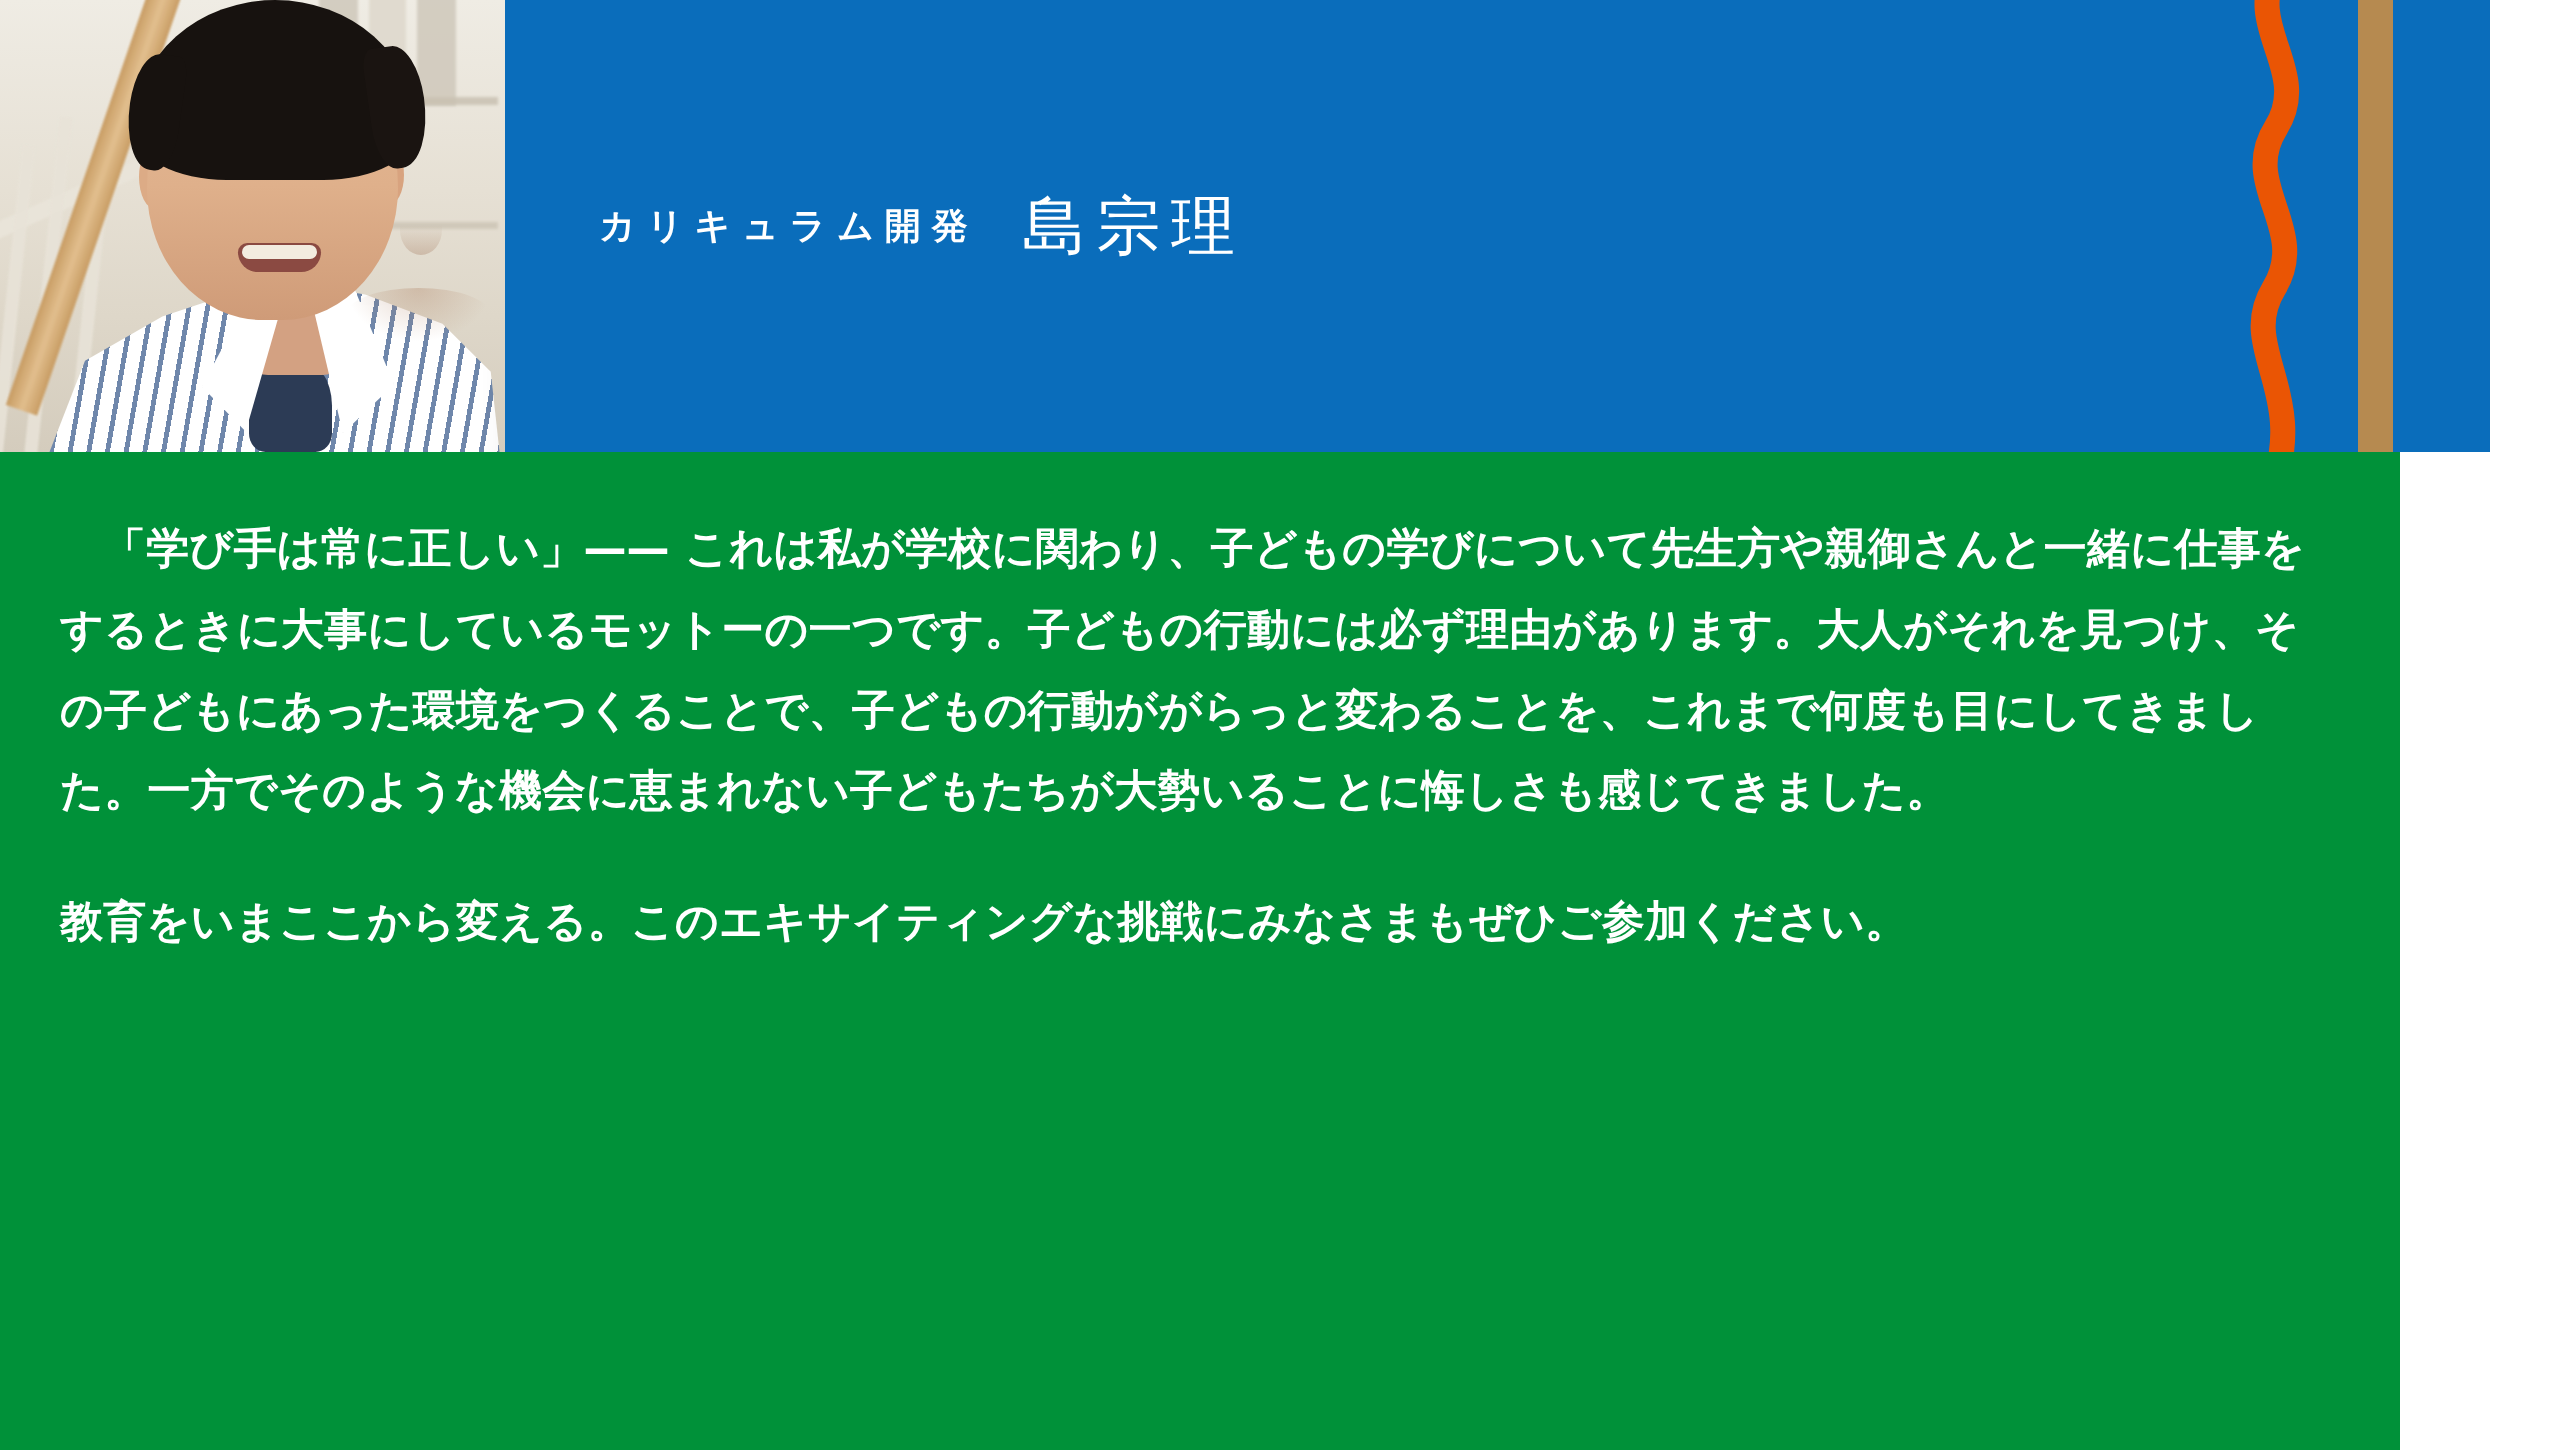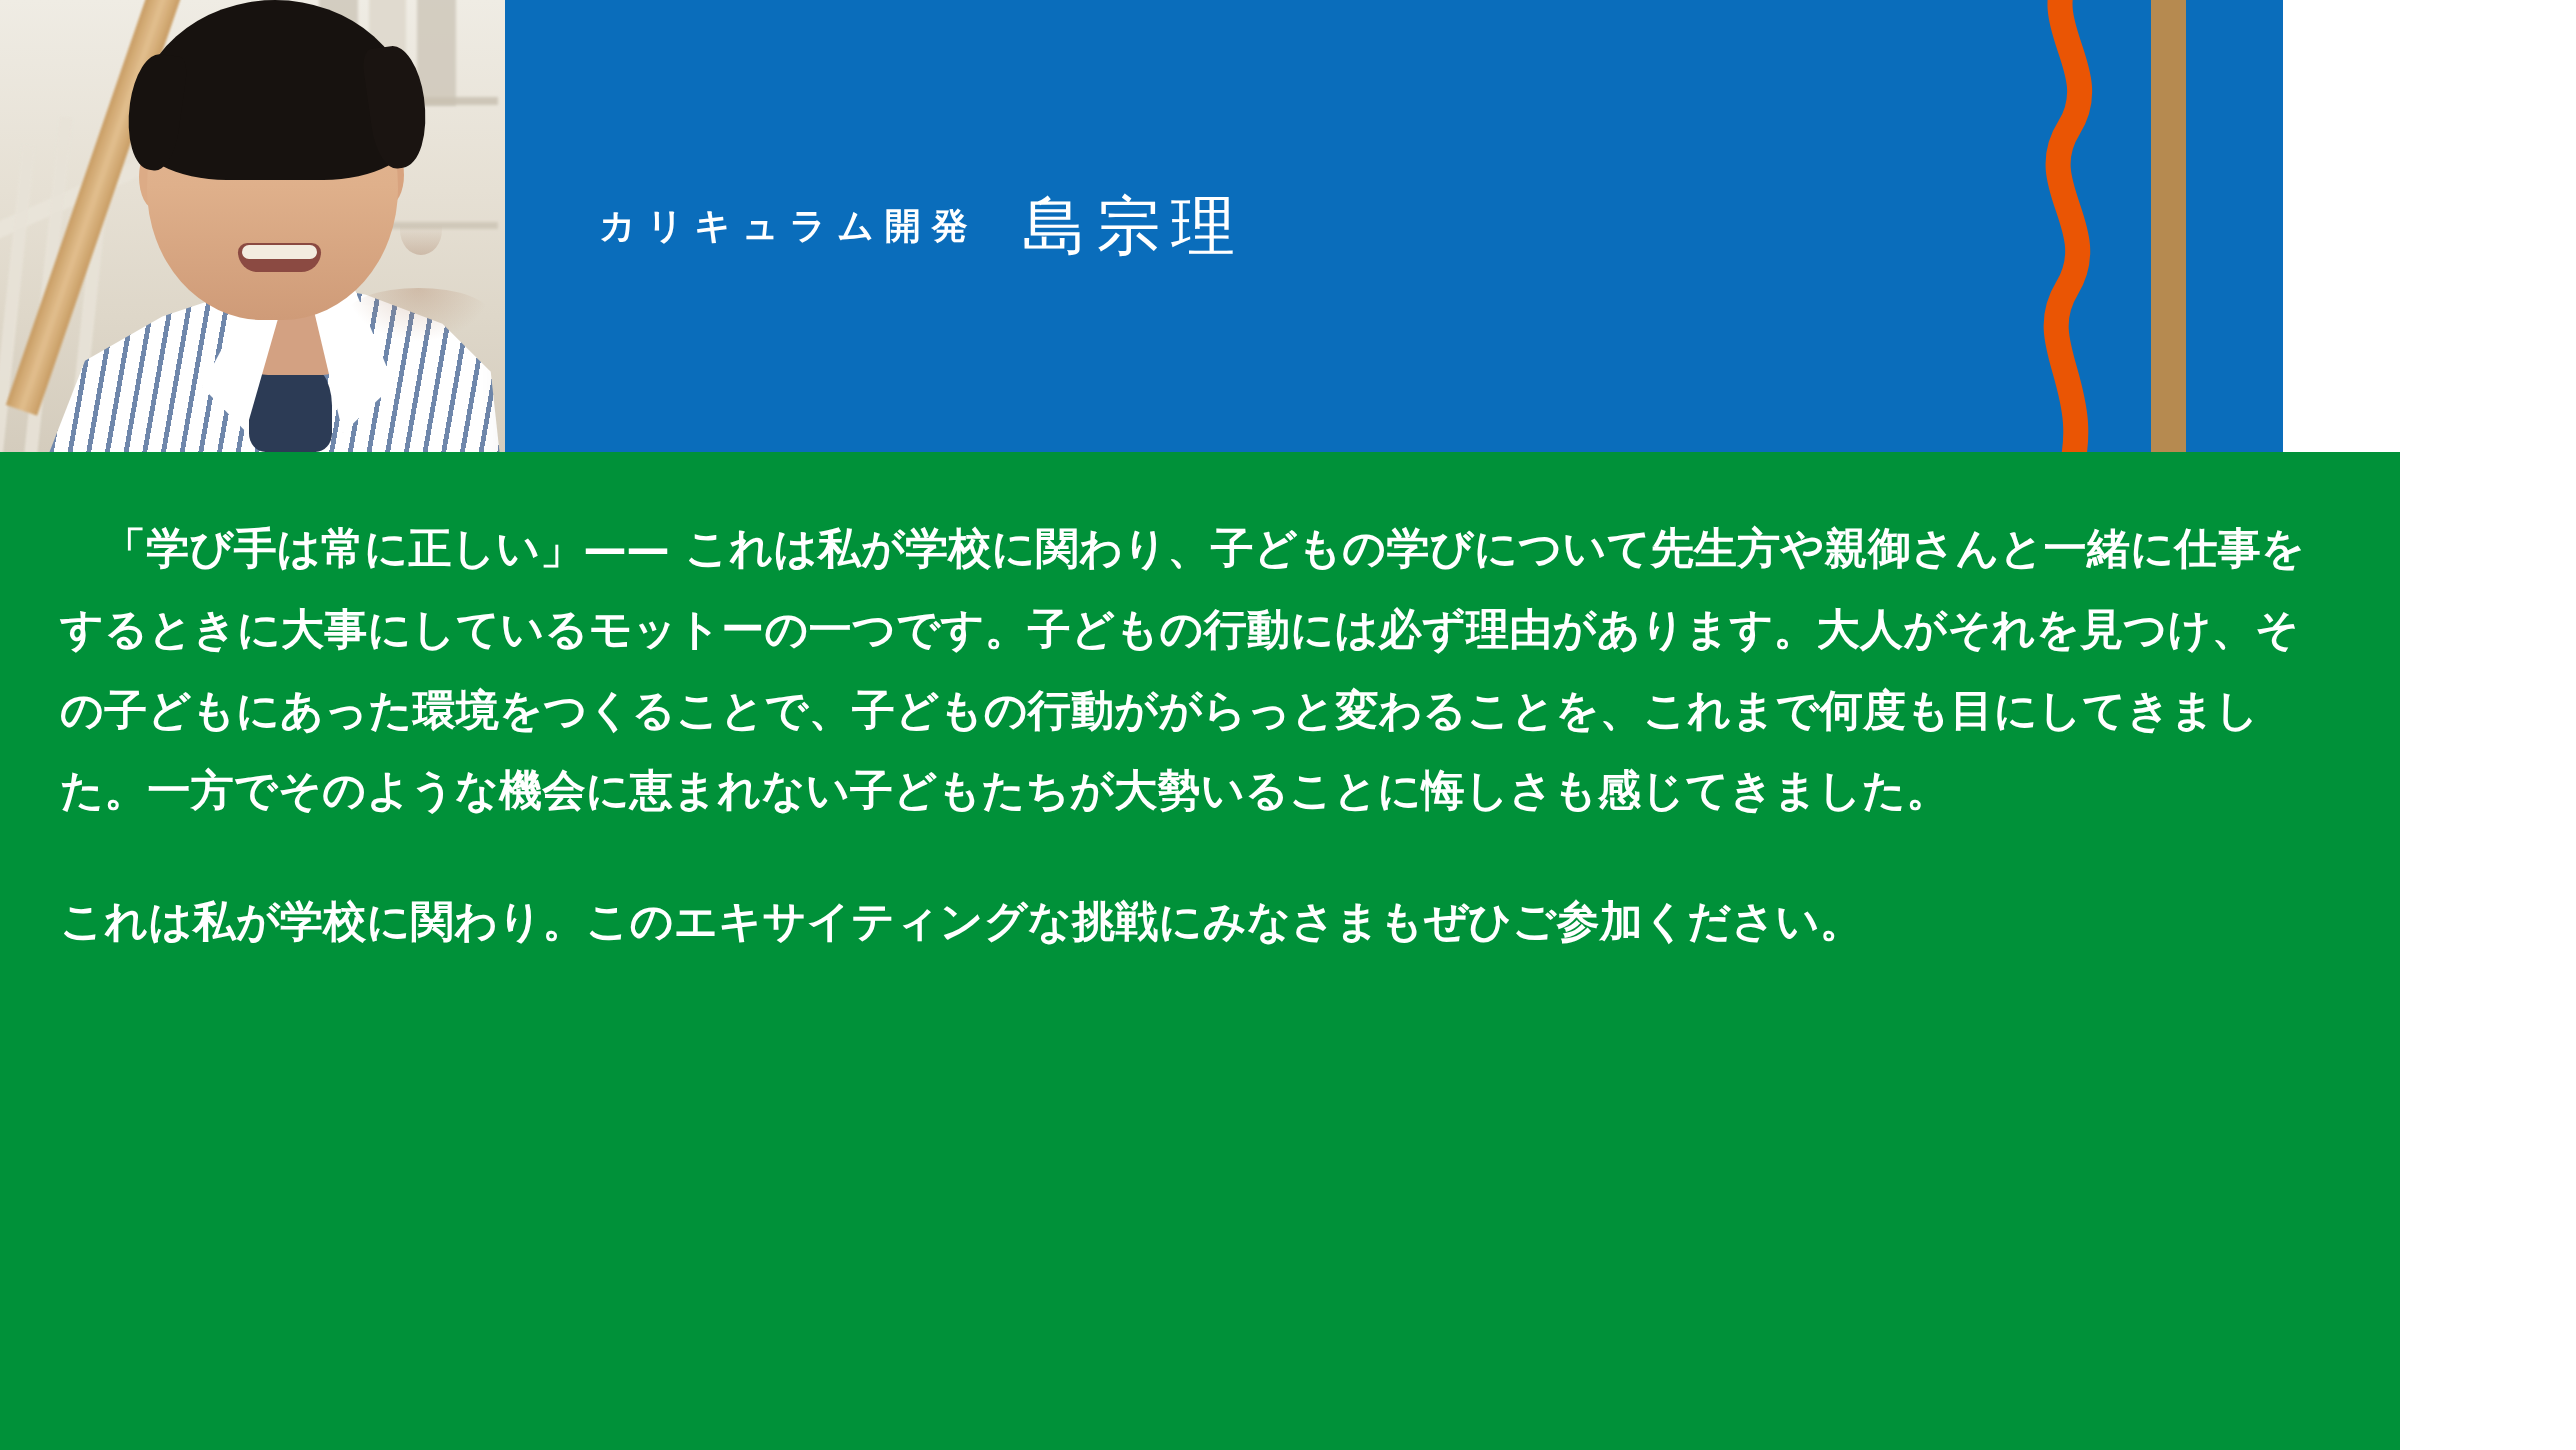--- a/index.html
+++ b/index.html
@@ -10,21 +10,21 @@
     overflow:hidden;
     background:#ffffff;
     font-family:"DejaVu Sans","Liberation Sans",sans-serif;
     -webkit-font-smoothing:antialiased;
   }
   .page{position:relative;width:2576px;height:1451px;}
 
   
   .header{
     position:absolute;left:0;top:0;
-    width:2283px;height:452px;
+    width:2490px;height:452px;
     background:#0a6dbb;
     overflow:hidden;
     text-align:right;
   }
 
   
   .portrait{
     position:absolute;left:0;top:0;
     width:505px;height:452px;
     overflow:hidden;
@@ -249,17 +249,17 @@
                C 22 40, 96 86, 58 146
                C 20 206, 94 250, 56 312
                C 18 374, 92 418, 54 520" fill="none" stroke="#EA5504" stroke-width="26" stroke-linecap="butt"></path>
     </svg>
 
     <div class="deco-bar"></div>
   </div>
 
   <div class="message">
     <p class="para indent">「学び手は常に正しい」—— これは私が学校に関わり、子どもの学びについて先生方や親御さんと一緒に仕事をするときに大事にしているモットーの一つです。子どもの行動には必ず理由があります。大人がそれを見つけ、その子どもにあった環境をつくることで、子どもの行動ががらっと変わることを、これまで何度も目にしてきました。一方でそのような機会に恵まれない子どもたちが大勢いることに悔しさも感じてきました。</p>
-    <p class="para">これは私が学校に関わり。このエキサイティングな挑戦にみなさまもぜひご参加ください。</p>
+    <p class="para">教育をいまここから変える。このエキサイティングな挑戦にみなさまもぜひご参加ください。</p>
   </div>
 
 </div>
 
 
 </body></html>

